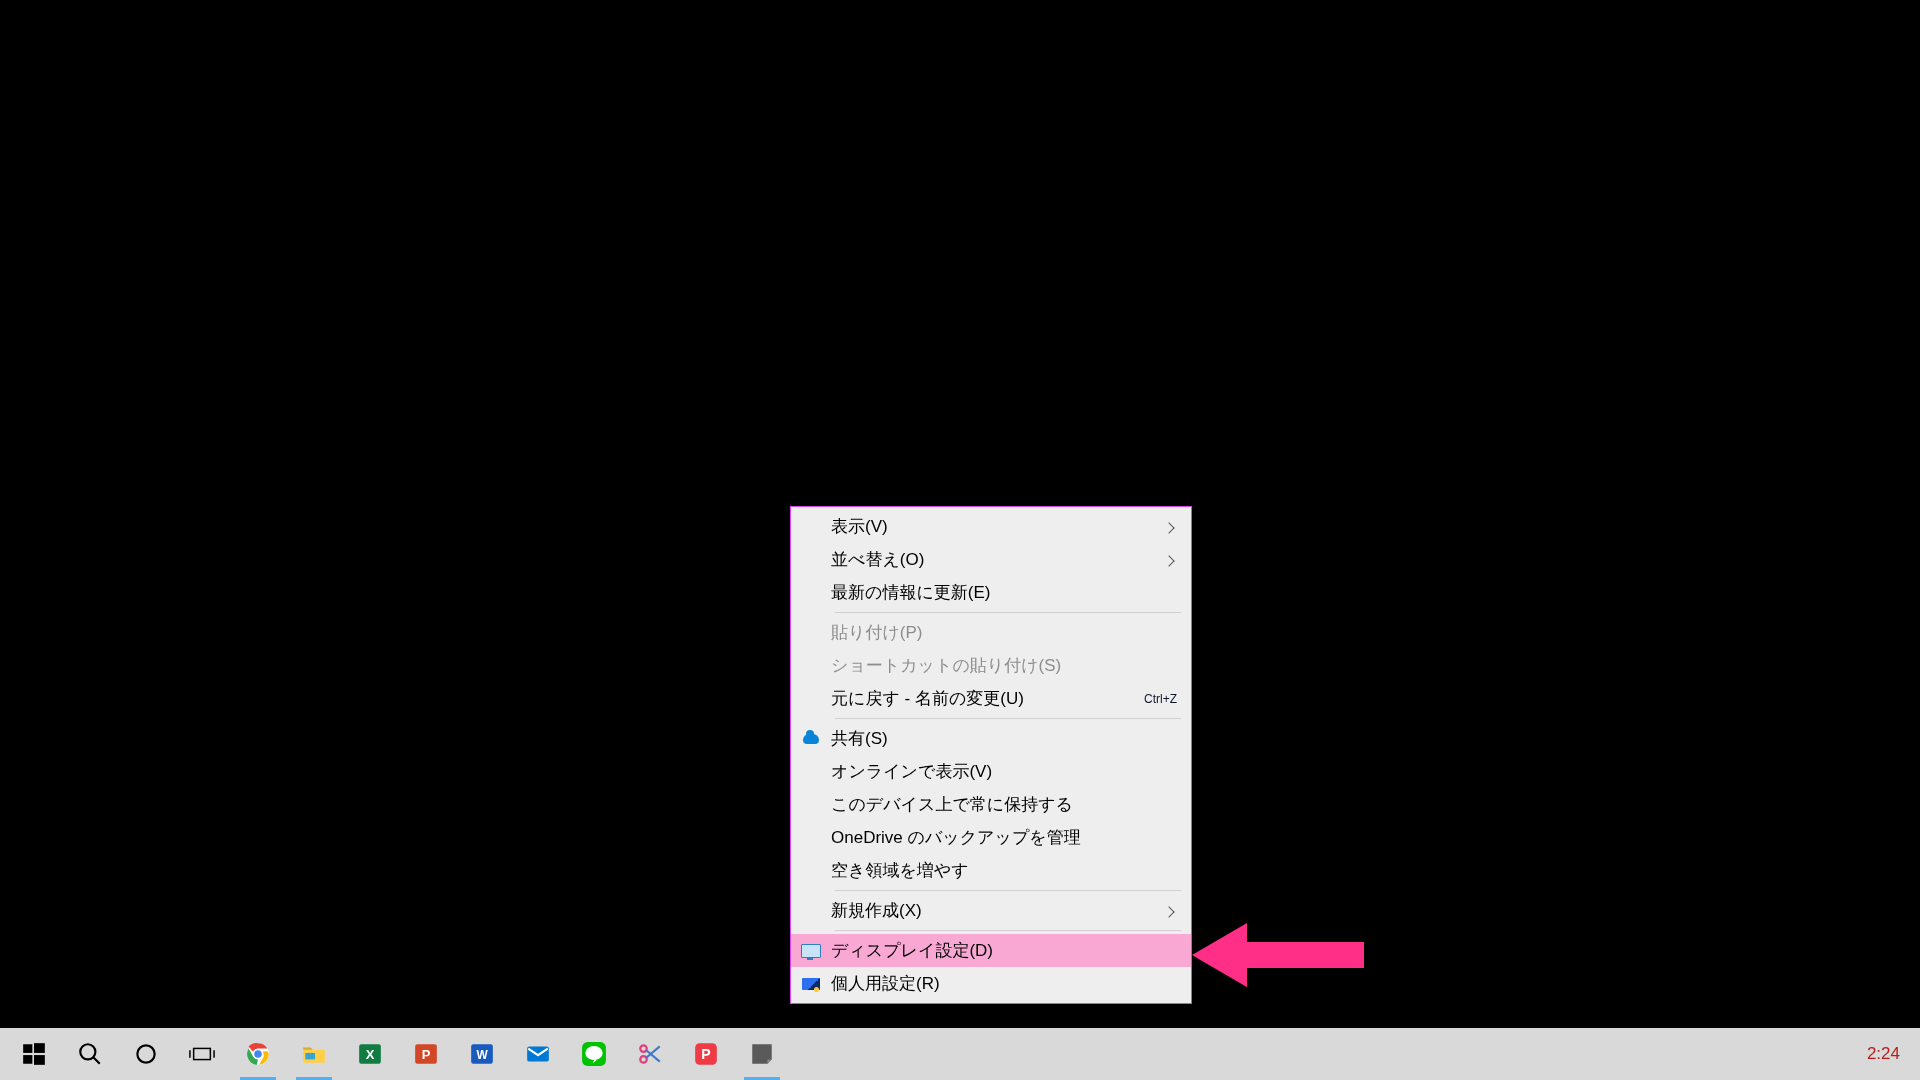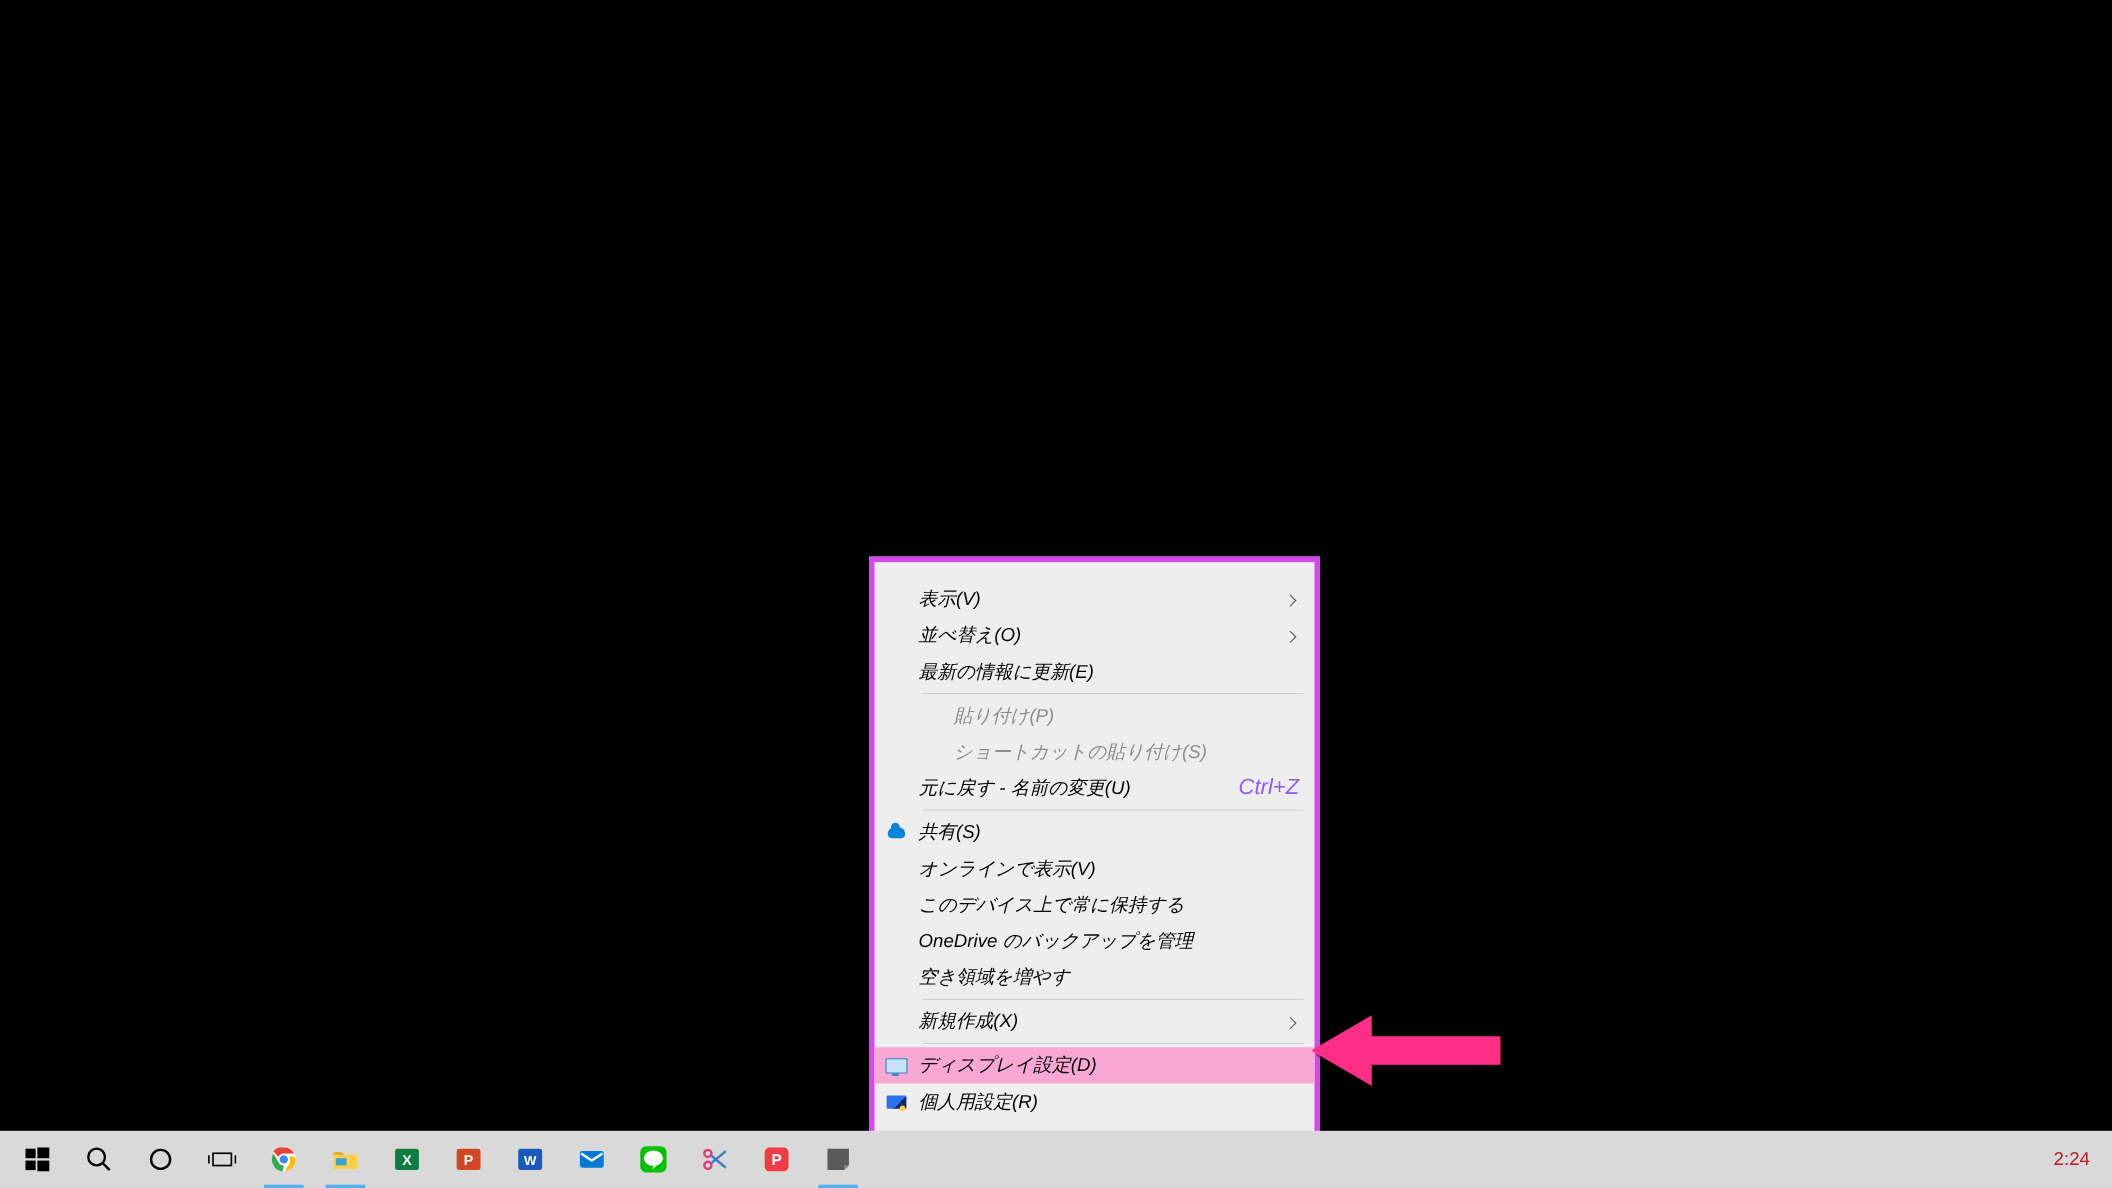--- a/index.html
+++ b/index.html
@@ -12,44 +12,43 @@
     font-family: "Yu Gothic UI", "Segoe UI", Meiryo, sans-serif;
     font-size: 12px;
     position: relative;
   }
 
   
   .context-menu {
     position: absolute;
     width: 400px;
     background: #eeeeee;
-    border: 5px solid #d946ef;
+    border: 1px solid #d946ef;
     box-shadow: 4px 4px 6px rgba(0,0,0,.35);
-    padding: 17px 0;
+    padding: 3px 0;
     color: #000;
-    font-style: italic;
   }
   .context-menu .item {
     display: flex;
     align-items: center;
     height: 33px;
     font-size: 17px;
     padding: 0 14px 0 0;
     cursor: default;
   }
-  .context-menu .item.disabled { color: #8d8d8d; margin-left: 32px; }
+  .context-menu .item.disabled { color: #8d8d8d; }
   .context-menu .item.hover    { background: #f9a8d4; }
   .context-menu .icon-slot {
     width: 40px;
     display: flex;
     justify-content: center;
     align-items: center;
   }
   .context-menu .label   { flex: 1; }
-  .context-menu .accel   { font-size: 20px; color:#8b5cf6; }
+  .context-menu .accel   { font-size: 12px; color:#0f172a; }
   .context-menu .arrow   {
     width: 18px;
     text-align: right;
     color: #5a5a5a;
   }
   .context-menu .sep {
     height: 1px;
     background: #cfcfcf;
     margin: 3px 10px 3px 44px;
   }

